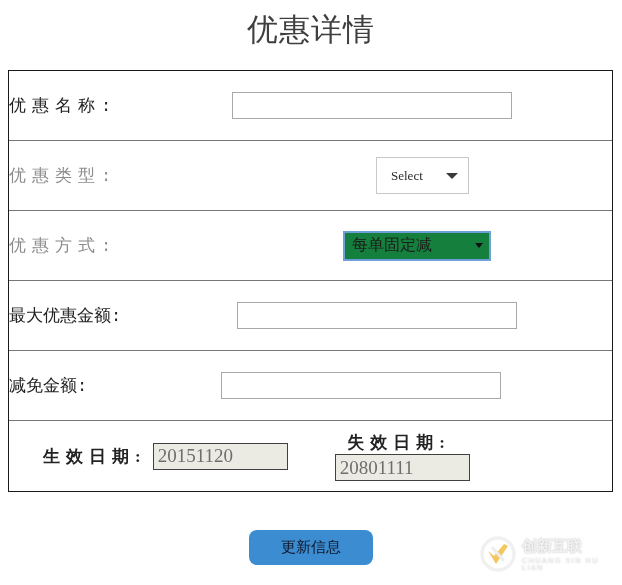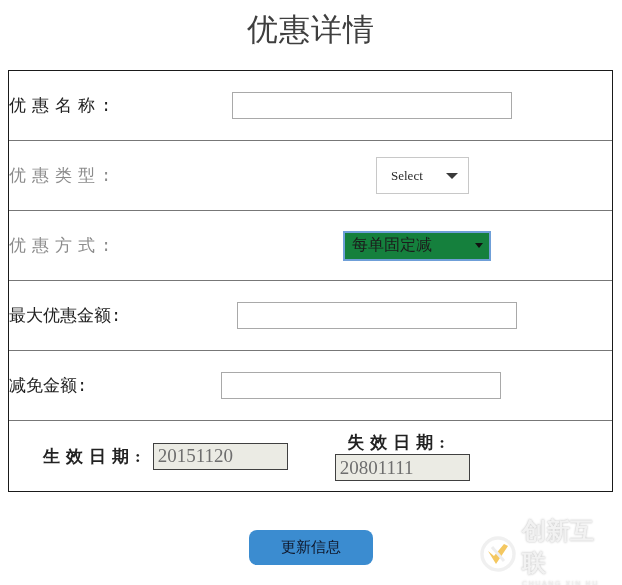--- a/index.html
+++ b/index.html
@@ -199,21 +199,21 @@
     position: relative;
     flex: 0 0 auto;
   }
   .wm-text {
     margin-left: 4px;
     display: flex;
     flex-direction: column;
     justify-content: center;
   }
   .wm-cn {
-    font-size: 24px;
+    font-size: 15px;
     color: #f2f2f2;
     font-weight: bold;
     letter-spacing: 0px;
     font-family: Liberation Mono, monospace;
     text-shadow: 0 0 2px rgba(140,140,140,0.7);
   }
   .wm-en {
     font-size: 7px;
     color: #efefef;
     letter-spacing: 1.6px;

